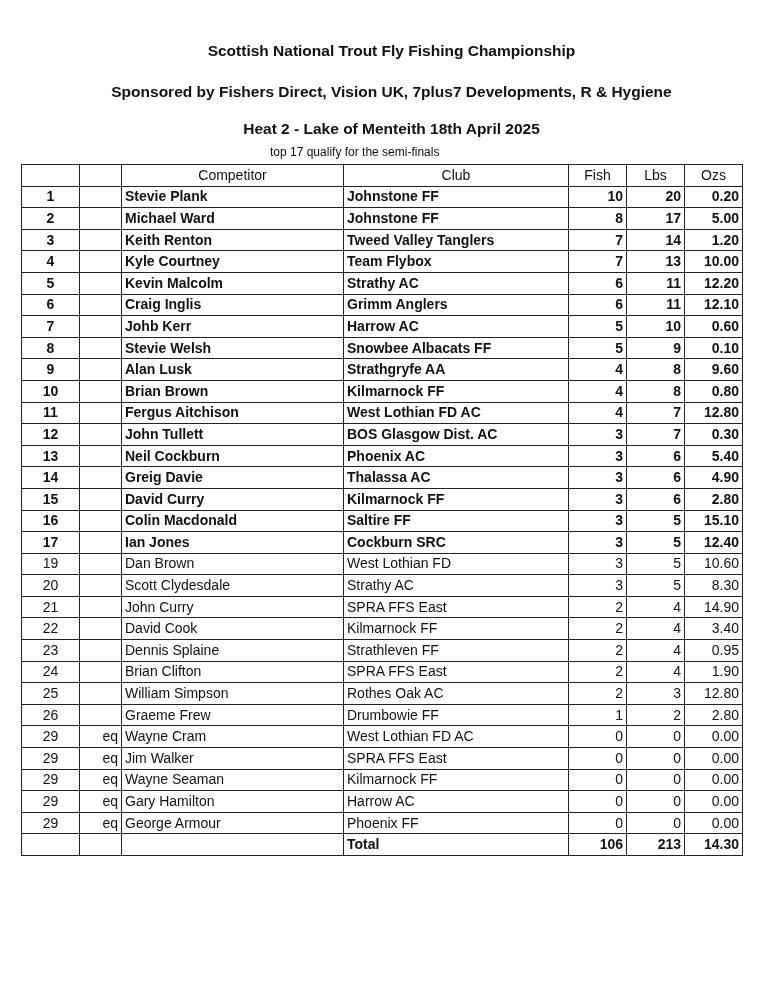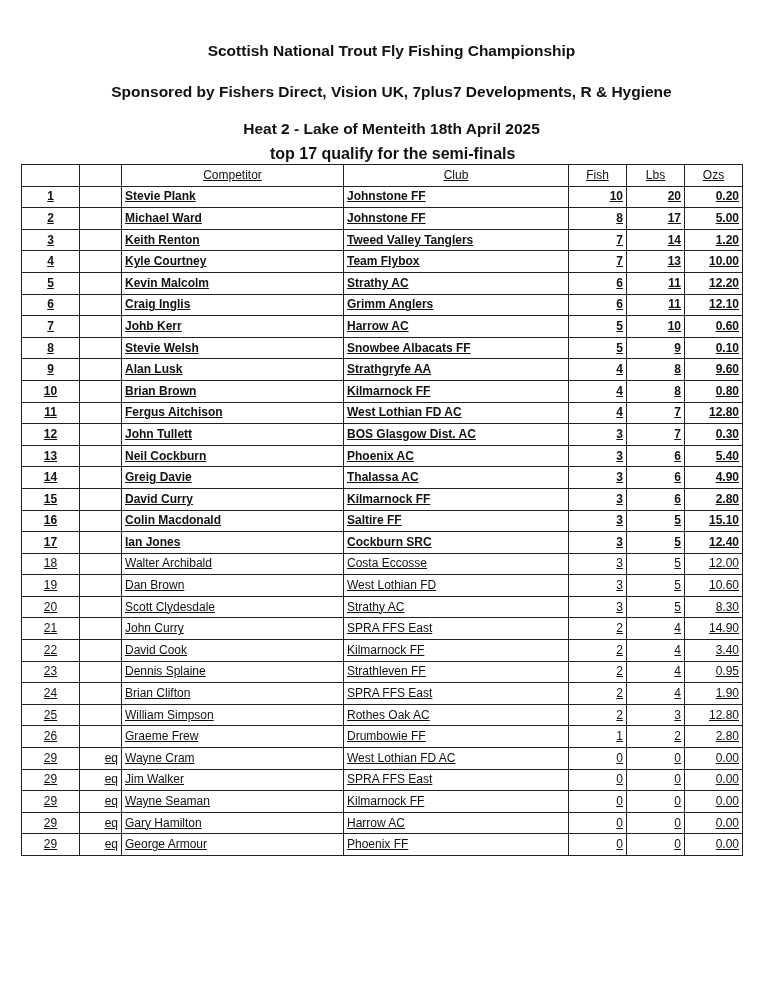--- a/index.html
+++ b/index.html
@@ -2,23 +2,23 @@
 <html><head>
 <meta charset="utf-8">
 <style>
   html, body { margin: 0; padding: 0; background: #ffffff; }
   body { width: 779px; height: 981px; position: relative; overflow: hidden;
          font-family: "Liberation Sans", "DejaVu Sans", sans-serif; color: #111; }
   .title { position: absolute; left: 0; width: 779px; text-align: center; font-weight: bold; white-space: nowrap; }
   #t1 { top: 42px; font-size: 15.5px; left: 2px; }
   #t2 { top: 83px; font-size: 15.5px; left: 2px; }
   #t3 { top: 120px; font-size: 15.5px; left: 2px; }
-  #t4 { position: absolute; top: 145px; left: 270px; font-size: 16px; font-weight: bold; white-space: nowrap; }
+  #t4 { position: absolute; top: 145px; left: 270px; font-size: 12px; font-weight: normal; white-space: nowrap; }
   table.results { position: absolute; left: 21px; top: 164px; width: 721px;
-                  border-collapse: collapse; table-layout: fixed; font-size: 12px; text-decoration: underline; }
+                  border-collapse: collapse; table-layout: fixed; font-size: 14px; }
   table.results td { border: 1.5px solid #222; height: 20.6px; padding: 0 3px; line-height: 19px;
                      white-space: nowrap; overflow: hidden; }
   td.c-rank { text-align: center; }
   td.c-eq { text-align: right; }
   td.c-num { text-align: right; }
   tr.hdr td { text-align: center; font-weight: normal; }
   tr.qual td { font-weight: bold; }
   tr.total td { font-weight: bold; }
 </style>
 </head>
@@ -196,29 +196,20 @@
       <tr class="qual">
         <td class="c-rank">17</td>
         <td class="c-eq"></td>
         <td class="c-name">Ian Jones</td>
         <td class="c-club">Cockburn SRC</td>
         <td class="c-num">3</td>
         <td class="c-num">5</td>
         <td class="c-num">12.40</td>
       </tr>
       <tr>
-        <td class="c-rank">18</td>
-        <td class="c-eq"></td>
-        <td class="c-name">Walter Archibald</td>
-        <td class="c-club">Costa Eccosse</td>
-        <td class="c-num">3</td>
-        <td class="c-num">5</td>
-        <td class="c-num">12.00</td>
-      </tr>
-      <tr>
         <td class="c-rank">19</td>
         <td class="c-eq"></td>
         <td class="c-name">Dan Brown</td>
         <td class="c-club">West Lothian FD</td>
         <td class="c-num">3</td>
         <td class="c-num">5</td>
         <td class="c-num">10.60</td>
       </tr>
       <tr>
         <td class="c-rank">20</td>
@@ -320,15 +311,24 @@
         <td class="c-num">0.00</td>
       </tr>
       <tr>
         <td class="c-rank">29</td>
         <td class="c-eq">eq</td>
         <td class="c-name">George Armour</td>
         <td class="c-club">Phoenix FF</td>
         <td class="c-num">0</td>
         <td class="c-num">0</td>
         <td class="c-num">0.00</td>
+      </tr>
+      <tr class="total">
+        <td class="c-rank"></td>
+        <td class="c-eq"></td>
+        <td class="c-name"></td>
+        <td class="c-club">Total</td>
+        <td class="c-num">106</td>
+        <td class="c-num">213</td>
+        <td class="c-num">14.30</td>
       </tr>
     </tbody>
 </table>
 
 </body></html>

